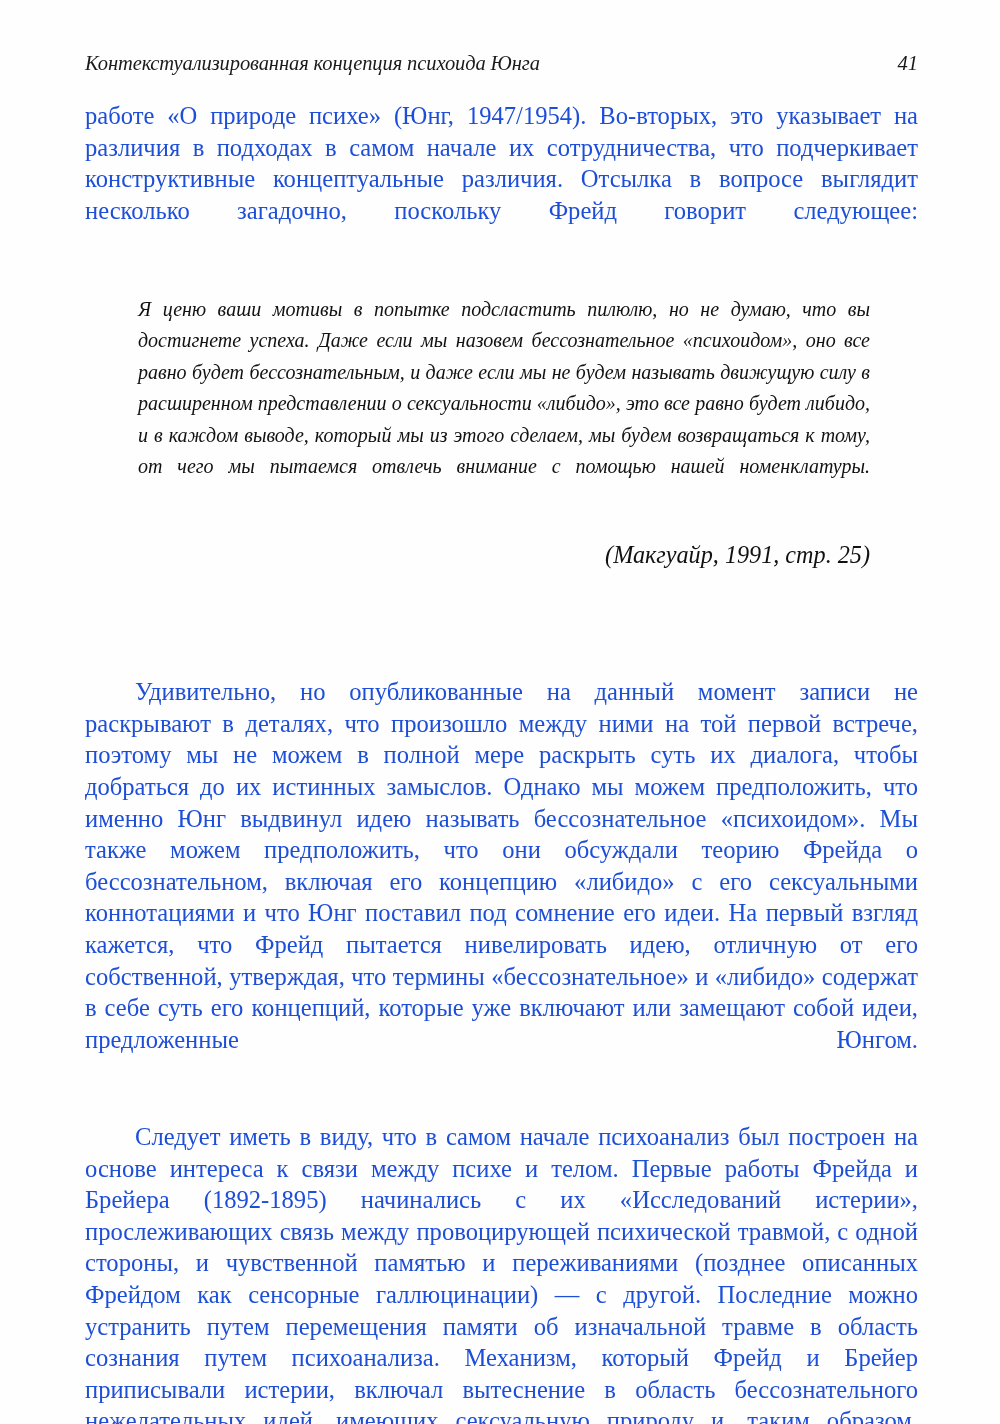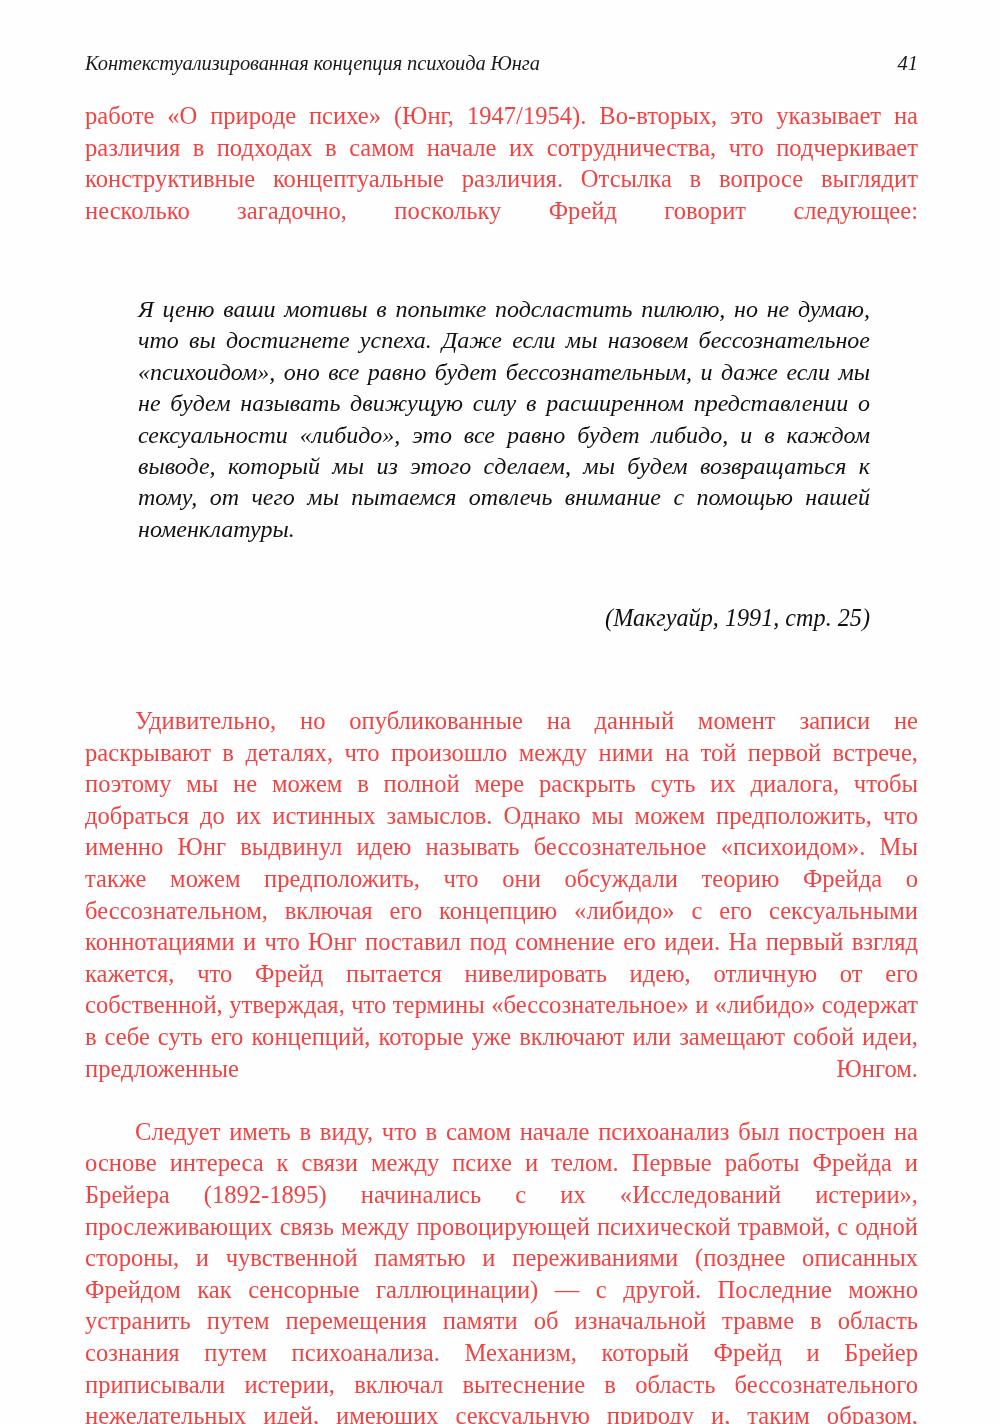--- a/index.html
+++ b/index.html
@@ -50,42 +50,43 @@
   }
 
   p.body-par {
     margin: 0;
     font-size: 24.6px;
     line-height: 31.6px;
     text-align: justify;
     text-justify: inter-word;
     word-spacing: 0.2px;
     hyphens: manual;
-    color: #ef4444;
+    color: #1d4ed8;
   }
   p.body-par.indent {
     text-indent: 50px;
+    margin-top: 34px;
   }
   p.body-par.no-indent {
     text-indent: 0;
   }
 
   
   .blockquote {
     margin: 0;
     padding: 0;
     position: relative;
   }
   .blockquote-space-top { height: 36px; }
   .blockquote-space-bottom { height: 32px; }
 
   .blockquote-text {
     margin: 0 48px 0 53px;
     font-style: italic;
-    font-size: 24px;
+    font-size: 20px;
     line-height: 31.4px;
     text-align: justify;
     text-justify: inter-word;
     color: #111111;
   }
   .blockquote-attrib {
     margin: 25px 48px 0 53px;
     font-style: italic;
     font-size: 24.2px;
     line-height: 31.4px;

